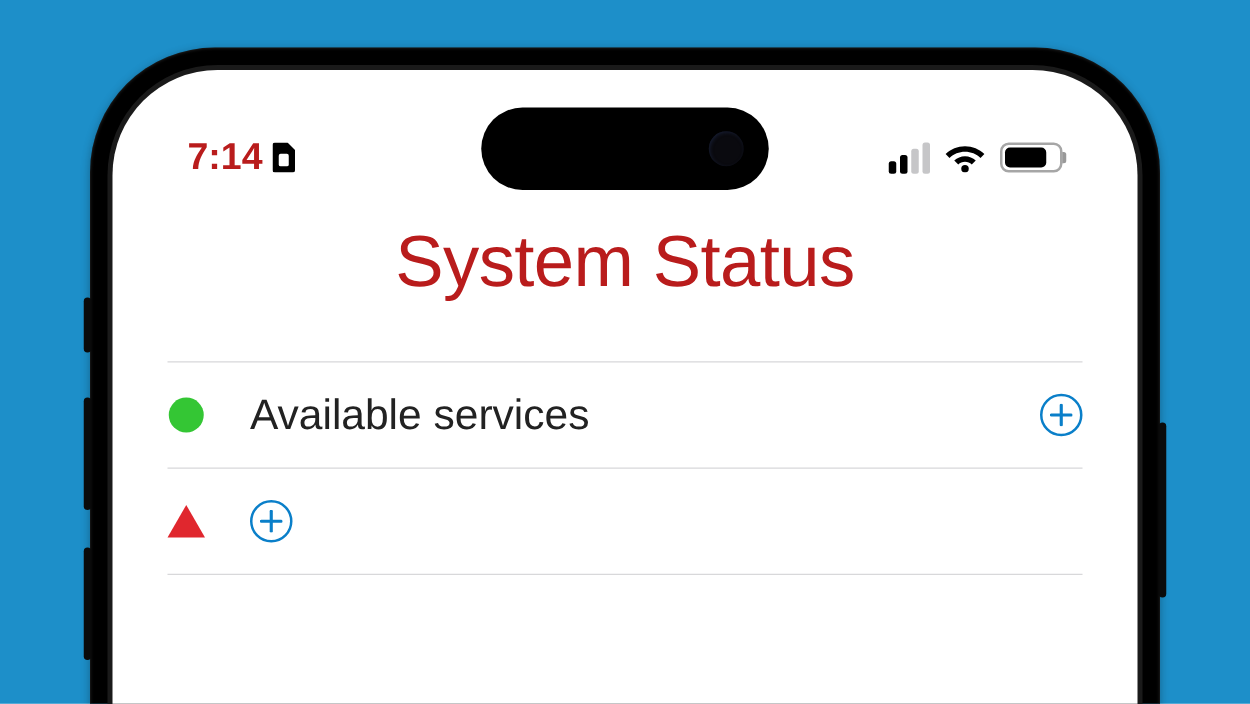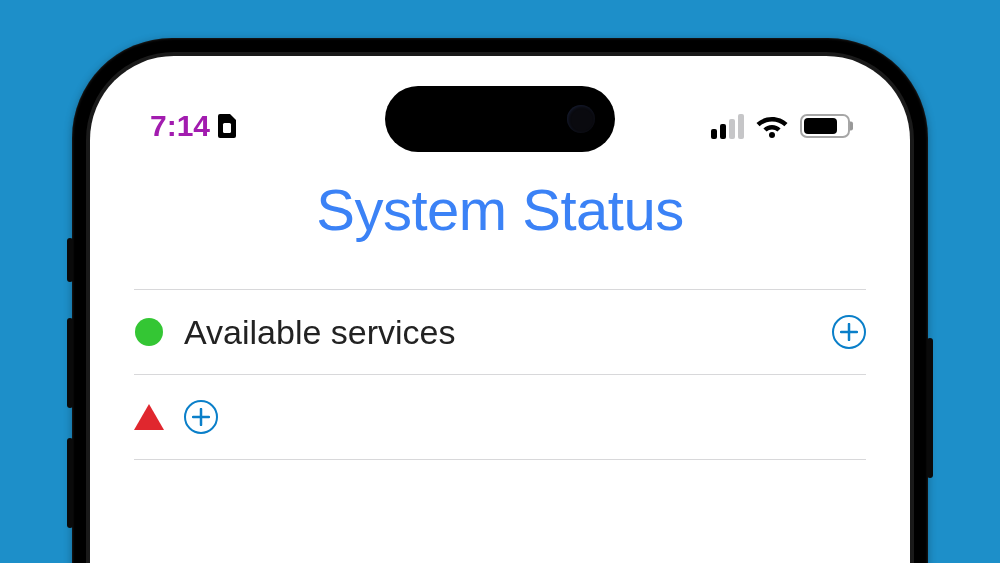--- a/index.html
+++ b/index.html
@@ -112,21 +112,21 @@
       align-items: center;
       padding: 40px 60px 0 60px;
     }
 
     .status-left {
       display: flex;
       align-items: center;
       gap: 8px;
       font-weight: 600;
       font-size: 30px;
-      color: #a21caf;
+      color: #b91c1c;
     }
 
     .sim-icon {
       display: inline-flex;
       align-items: center;
       justify-content: center;
     }
 
     .status-right {
       display: flex;
@@ -189,36 +189,36 @@
       position: absolute;
       top: 120px;
       left: 0;
       right: 0;
       padding: 0 44px;
     }
 
     .page-title {
       font-size: 58px;
       font-weight: 400;
-      color: #3b82f6;
+      color: #b91c1c;
       text-align: center;
       margin-bottom: 46px;
       letter-spacing: -0.5px;
     }
 
     .status-list {
       border-top: 1px solid #d8d8da;
     }
 
     .status-row {
       display: flex;
       align-items: center;
       height: 85px;
       border-bottom: 1px solid #d8d8da;
-      gap: 20px;
+      gap: 36px;
     }
 
     .row-icon {
       width: 30px;
       display: flex;
       justify-content: center;
       align-items: center;
       flex-shrink: 0;
     }
 

